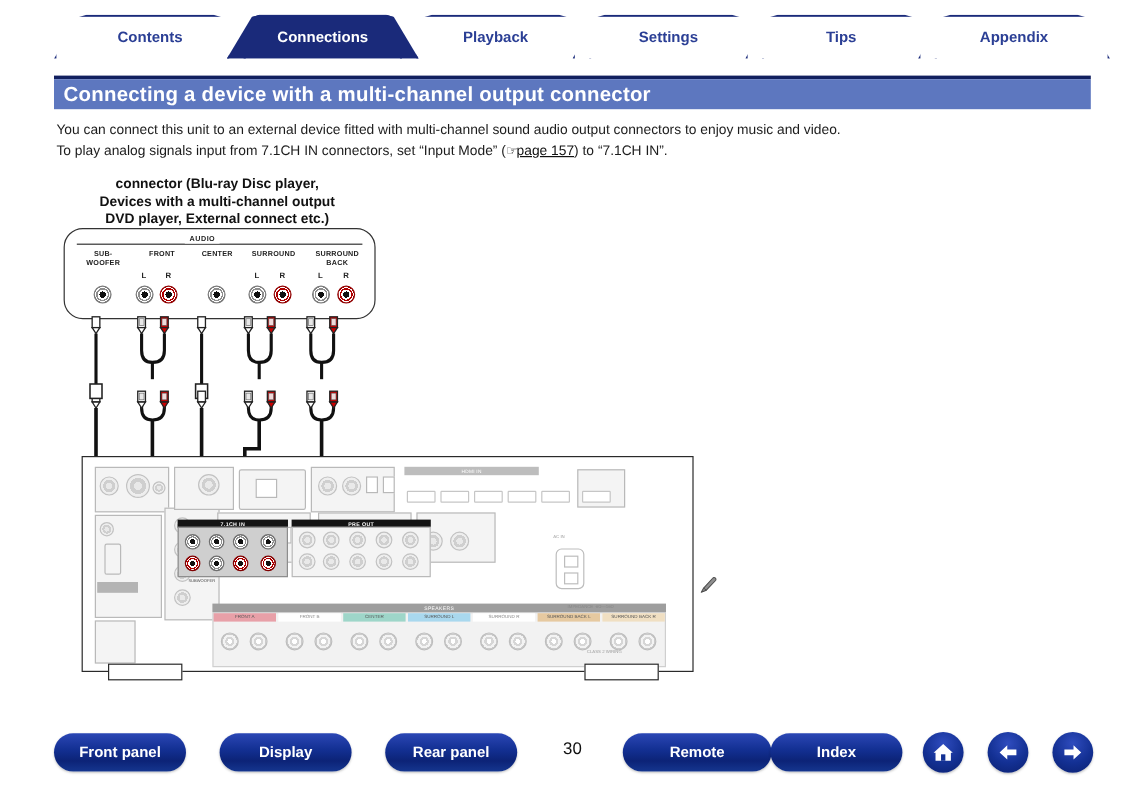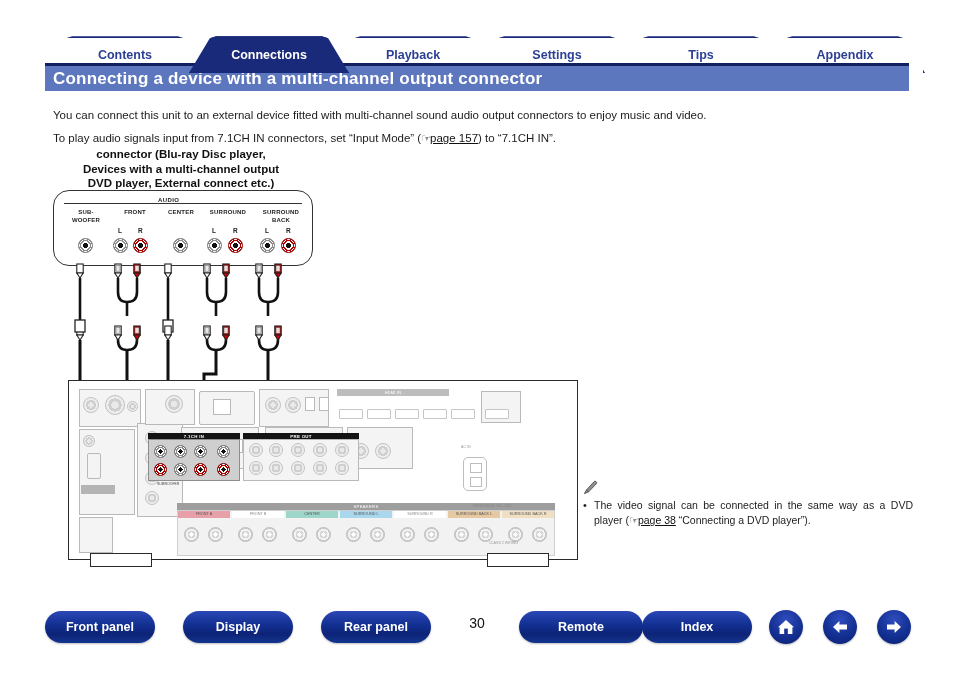--- a/index.html
+++ b/index.html
@@ -4,21 +4,21 @@
 <style>
   html,body{margin:0;padding:0;}
   body{
     width:954px;height:673px;background:#ffffff;
     font-family:"Liberation Sans",sans-serif;
     color:#111;overflow:hidden;position:relative;
   }
   .page{position:absolute;inset:0;}
 
   
-  .tabbar{position:absolute;left:45px;top:36px;width:864px;height:37px;}
+  .tabbar{position:absolute;left:45px;top:12px;width:864px;height:37px;}
   .tab{
     position:absolute;top:0;height:37px;
     display:flex;align-items:center;justify-content:center;
     font-size:12.5px;font-weight:bold;color:#2b3f95;
     box-sizing:border-box;
   }
   .tab .tabshape{
     position:absolute;inset:0;
     background:#ffffff;
     border:2px solid #1a2a7a;
@@ -35,21 +35,21 @@
   .titlebar{
     position:absolute;left:45px;top:66px;width:864px;height:25px;
     background:#5d77bf;display:flex;align-items:center;
   }
   .titlebar .title{
     color:#ffffff;font-size:17px;font-weight:bold;padding-left:8px;letter-spacing:.2px;
   }
 
   
   .intro{position:absolute;left:45px;top:100px;width:880px;font-size:11.5px;line-height:15px;color:#1c1c1c;}
-  .intro p{margin:8px;}
+  .intro p{margin:2px;}
   .pagelink{text-decoration:underline;color:#111;}
   .handicon{font-size:11px;letter-spacing:-1px;}
 
   
   .devcaption{
     position:absolute;left:56px;top:147px;width:250px;
     text-align:center;font-size:11.5px;font-weight:bold;line-height:14.5px;color:#111;
   }
 
   
@@ -212,21 +212,21 @@
     </div>
   </div>
   <div class="tabrule"></div>
 
   <div class="titlebar">
     <div class="title">Connecting a device with a multi-channel output connector</div>
   </div>
 
   <div class="intro">
     <p>You can connect this unit to an external device fitted with multi-channel sound audio output connectors to enjoy music and video.</p>
-    <p><span>To play audio signals input from 7.1CH IN connectors, set “Input Mode” (</span><span class="handicon">☞</span><a class="pagelink" href="#">page 157</a><span>) to “7.1CH IN”.</span></p>
+    <p><span>To play analog signals input from 7.1CH IN connectors, set “Input Mode” (</span><span class="handicon">☞</span><a class="pagelink" href="#">page 157</a><span>) to “7.1CH IN”.</span></p>
   </div>
 
   <div class="devcaption">
     <div>connector (Blu-ray Disc player,</div>
     <div>Devices with a multi-channel output</div>
     <div>DVD player, External connect etc.)</div>
   </div>
 
   <div class="devpanel">
     <div class="audiorule"></div>
@@ -453,21 +453,20 @@
   </div>
 
   <div class="foot" style="left:90px;top:553px;width:62px;height:14px;"></div>
   <div class="foot" style="left:487px;top:553px;width:62px;height:14px;"></div>
 
   <div class="notes">
     <svg class="pencil" viewBox="0 0 16 16">
       <path d="M1.5 14.5 L3.6 10.7 L11.6 2.0 A1.6 1.6 0 0 1 14.2 4.0 L6.0 12.6 Z" fill="#8f8f8f" stroke="#4a4a4a" stroke-width="0.9" stroke-linejoin="round"></path>
       <path d="M3.6 10.7 L6.0 12.6" stroke="#4a4a4a" stroke-width="0.8"></path>
     </svg>
-    <div class="note-li"><span>The video signal can be connected in the same way as a DVD player (</span><span class="handicon">☞</span><a class="pagelink" href="#">page 38</a><span> “Connecting a DVD player”).</span></div>
   </div>
 
   <div class="pill" style="left:45px;top:611px;width:110px;">
     <span>Front panel</span>
   </div>
   <div class="pill" style="left:183px;top:611px;width:110px;">
     <span>Display</span>
   </div>
   <div class="pill" style="left:321px;top:611px;width:110px;">
     <span>Rear panel</span>

